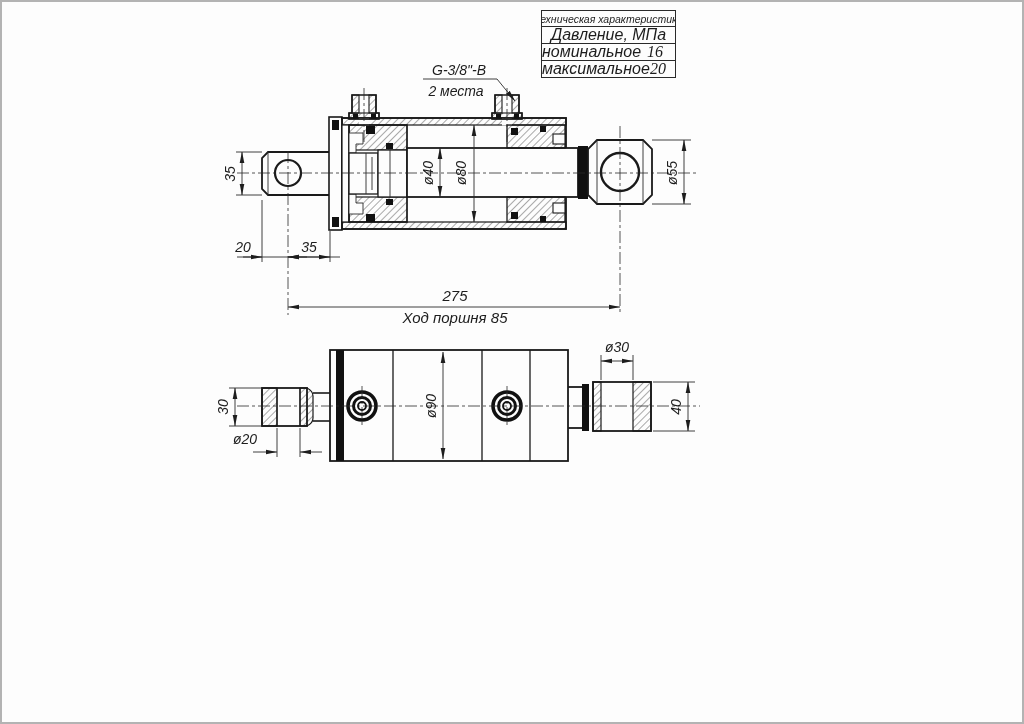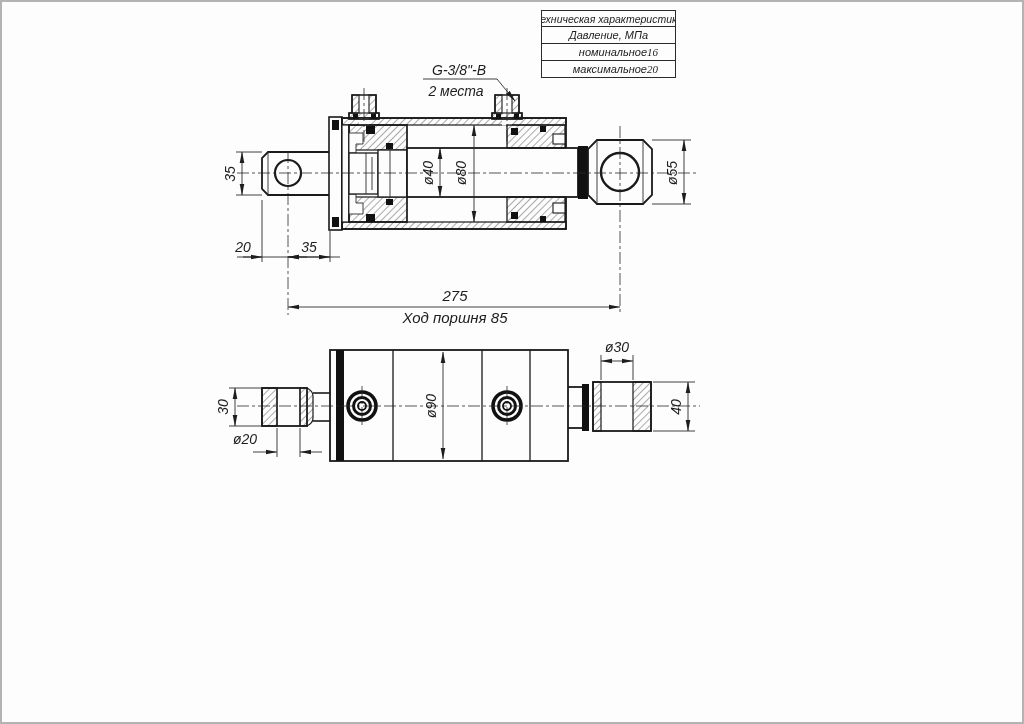--- a/index.html
+++ b/index.html
@@ -6,23 +6,23 @@
   #page{position:relative;width:1024px;height:724px;background:#fdfdfd;overflow:hidden;
         font-family:"Liberation Sans",sans-serif;}
   svg{position:absolute;left:0;top:0;}
   svg text{font-family:"Liberation Sans",sans-serif;font-style:italic;fill:#1d1d1d;}
   .dimtxt{font-size:14px;}
   .dimtxt-lg{font-size:15px;}
   
   #spec-table{position:absolute;left:541px;top:10px;width:133px;
       border:1.3px solid #2a2a2a;color:#1d1d1d;font-style:italic;background:transparent;}
   #spec-table .trow{display:flex;align-items:center;justify-content:center;
-      height:16px;border-top:1px solid #2a2a2a;font-size:11px;white-space:nowrap;overflow:hidden;}
+      height:16px;border-top:1px solid #2a2a2a;font-size:16px;white-space:nowrap;overflow:hidden;}
   #spec-table .trow:first-child{border-top:none;height:15px;font-size:10.5px;}
-  #spec-table .vrow .lbl{flex:1;text-align:right;}
+  #spec-table .vrow .lbl{flex:1;text-align:left;}
   #spec-table .vrow .val{width:28px;text-align:left;font-family:Liberation Serif, serif;}
 </style>
 </head>
 <body>
 
 <div id="page">
 
 <svg width="1024" height="724" viewBox="0 0 1024 724">
   <defs>
     <pattern id="h" width="5" height="5" patternUnits="userSpaceOnUse" patternTransform="rotate(45)">

